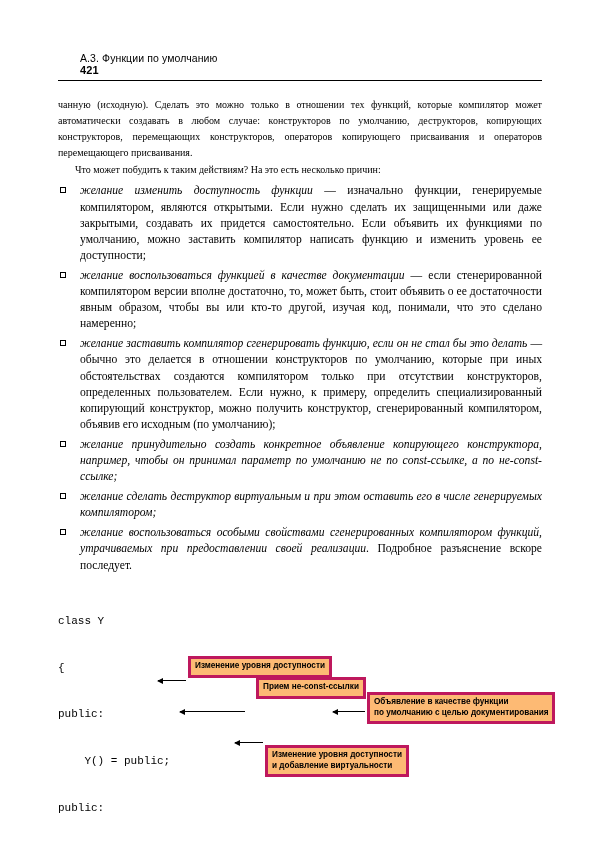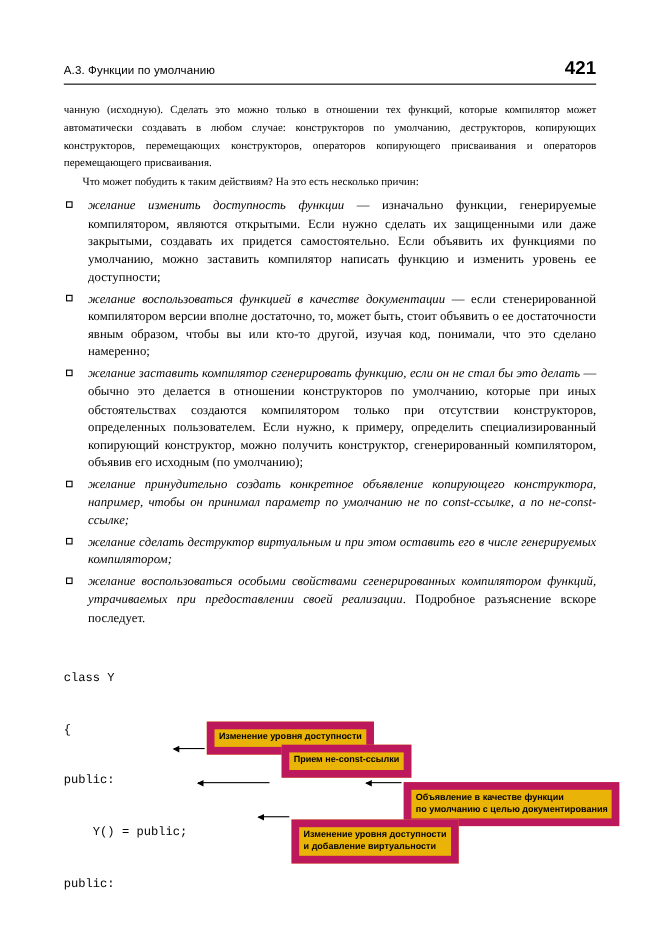--- a/index.html
+++ b/index.html
@@ -17,34 +17,35 @@
   .page {
     position: relative;
     width: 600px;
     height: 847px;
     box-sizing: border-box;
     padding: 52px 58px 0 58px;
   }
   .header {
     display: flex;
     align-items: baseline;
-    justify-content: space-between;
+    justify-content: flex-start;
     font-size: 10.5px;
     letter-spacing: 0.1px;
     padding-bottom: 4px;
+    flex-direction: column;
   }
   .header-title {
     font-family: "Liberation Sans", sans-serif;
     font-size: 10.5px;
     color: #000;
   }
   .header-page {
     font-family: "Liberation Sans", sans-serif;
     font-weight: bold;
-    font-size: 17px;
+    font-size: 11px;
     margin-left: 22px;
   }
   .rule {
     border: 0;
     border-top: 1px solid #000;
     margin: 0 0 16px 0;
     height: 0;
   }
   p.body {
     margin: 0 0 1px 0;
@@ -100,22 +101,22 @@
     width: 600px;
     height: 847px;
     pointer-events: none;
   }
   .callout {
     position: absolute;
     font-family: "Liberation Sans", sans-serif;
     font-size: 8.2px;
     font-weight: bold;
     color: #000;
-    background: #eab308;
-    border: 7px solid #be185d;
+    background: #fdba74;
+    border: 3px solid #be185d;
     padding: 2px 4px 3px 4px;
     line-height: 10.5px;
     white-space: pre-line;
   }
   .arrow {
     position: absolute;
     height: 0;
     border-top: 1px solid #000;
   }
   .arrow::before {
@@ -181,21 +182,21 @@
   </div>
 
   <div class="callouts">
     <div class="arrow" style="left:158px; top:680px; width:28px;"></div>
     <div class="callout" style="left:188px; top:656px;">Изменение уровня доступности</div>
 
     <div class="arrow" style="left:180px; top:711px; width:65px;"></div>
     <div class="callout" style="left:256px; top:677px;">Прием не-const-ссылки</div>
 
     <div class="arrow" style="left:333px; top:711px; width:32px;"></div>
-    <div class="callout" style="left:367px; top:711px;">Объявление в качестве функции
+    <div class="callout" style="left:367px; top:692px;">Объявление в качестве функции
 по умолчанию с целью документирования</div>
 
     <div class="arrow" style="left:235px; top:742px; width:28px;"></div>
     <div class="callout" style="left:265px; top:745px;">Изменение уровня доступности
 и добавление виртуальности</div>
   </div>
 
 </div>
 
 </body></html>

